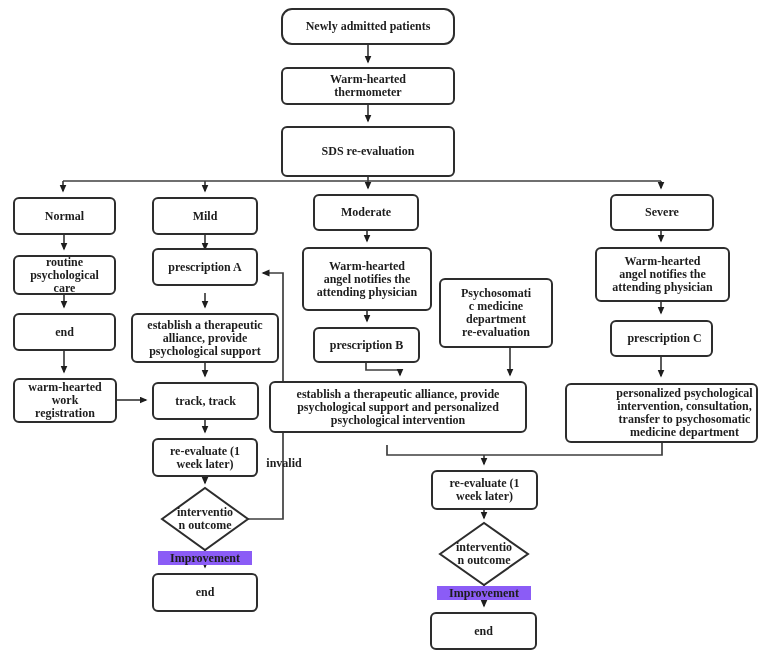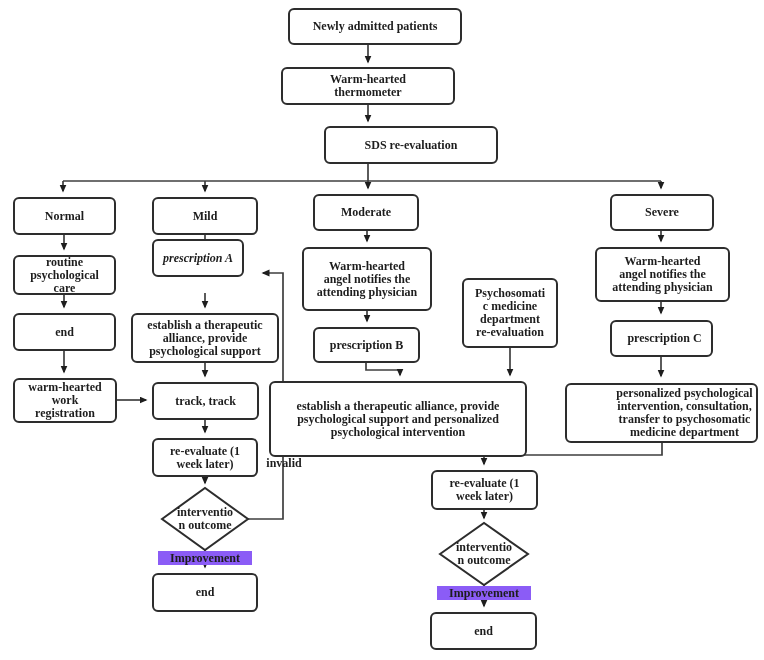--- a/index.html
+++ b/index.html
@@ -75,58 +75,58 @@
       <path d="M661 231 V241" marker-end="url(#arr)"></path>
       <path d="M661 302 V313" marker-end="url(#arr)"></path>
       <path d="M661 357 V376" marker-end="url(#arr)"></path>
     </g>
     <g stroke="#2d2d2d" stroke-width="2" fill="#ffffff">
       <polygon points="162,519 205,488 248,519 205,550"></polygon>
       <polygon points="440,554 484,523 528,554 484,585"></polygon>
     </g>
   </svg>
 
-  <div class="node" style="left:288px;top:8px;width:174px;height:37px;">Newly admitted patients</div>
+  <div class="node" style="left:281px;top:8px;width:174px;height:37px;border-radius:11px;">Newly admitted patients</div>
   <div class="node" style="left:281px;top:67px;width:174px;height:38px;">Warm-hearted
 thermometer</div>
-  <div class="node" style="left:281px;top:126px;width:174px;height:38px;margin-left:43px;">SDS re-evaluation</div>
+  <div class="node" style="left:281px;top:126px;width:174px;height:51px;">SDS re-evaluation</div>
 
   <div class="node" style="left:13px;top:197px;width:103px;height:38px;">Normal</div>
   <div class="node" style="left:152px;top:197px;width:106px;height:38px;">Mild</div>
   <div class="node" style="left:313px;top:194px;width:106px;height:37px;">Moderate</div>
   <div class="node" style="left:13px;top:255px;width:103px;height:40px;">routine
 psychological
 care</div>
 
   <div class="node" style="left:610px;top:194px;width:104px;height:37px;">Severe</div>
   <div class="node" style="left:13px;top:313px;width:103px;height:38px;">end</div>
   <div class="node" style="left:13px;top:378px;width:104px;height:45px;">warm-hearted
 work
 registration</div>
 
-  <div class="node" style="left:152px;top:239px;width:92px;height:38px;font-style:italic;">prescription A</div>
+  <div class="node" style="left:152px;top:248px;width:106px;height:38px;">prescription A</div>
   <div class="node" style="left:131px;top:313px;width:148px;height:50px;">establish a therapeutic
 alliance, provide
 psychological support</div>
   <div class="node" style="left:152px;top:382px;width:107px;height:38px;">track, track</div>
   <div class="node" style="left:152px;top:438px;width:106px;height:39px;">re-evaluate (1
 week later)</div>
   <div class="dtext" style="left:163px;top:499px;width:84px;height:40px;">interventio
 n outcome</div>
   <div class="node" style="left:152px;top:573px;width:106px;height:39px;">end</div>
 
   <div class="node" style="left:302px;top:247px;width:130px;height:64px;">Warm-hearted
 angel notifies the
 attending physician</div>
   <div class="node" style="left:313px;top:327px;width:107px;height:36px;">prescription B</div>
-  <div class="node" style="left:462px;top:278px;width:96px;height:70px;">Psychosomati
+  <div class="node" style="left:439px;top:278px;width:114px;height:70px;">Psychosomati
 c medicine
 department
 re-evaluation</div>
-  <div class="node" style="left:269px;top:381px;width:258px;height:76px;">establish a therapeutic alliance, provide
+  <div class="node" style="left:269px;top:381px;width:258px;height:52px;">establish a therapeutic alliance, provide
 psychological support and personalized
 psychological intervention</div>
   <div class="node" style="left:431px;top:470px;width:107px;height:40px;">re-evaluate (1
 week later)</div>
   <div class="dtext" style="left:442px;top:534px;width:84px;height:40px;">interventio
 n outcome</div>
   <div class="node" style="left:430px;top:612px;width:107px;height:38px;">end</div>
 
   <div class="node" style="left:595px;top:247px;width:135px;height:55px;">Warm-hearted
 angel notifies the

